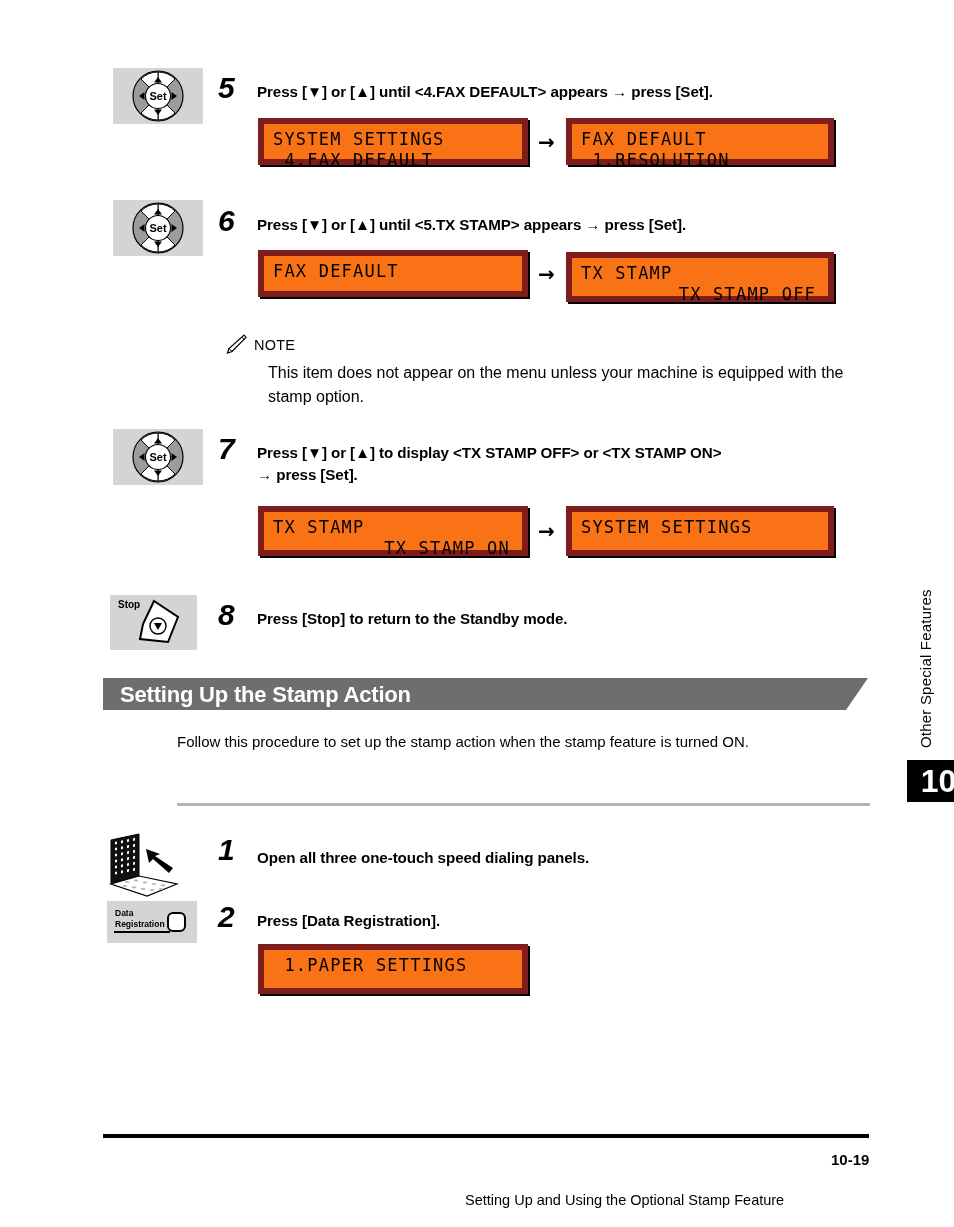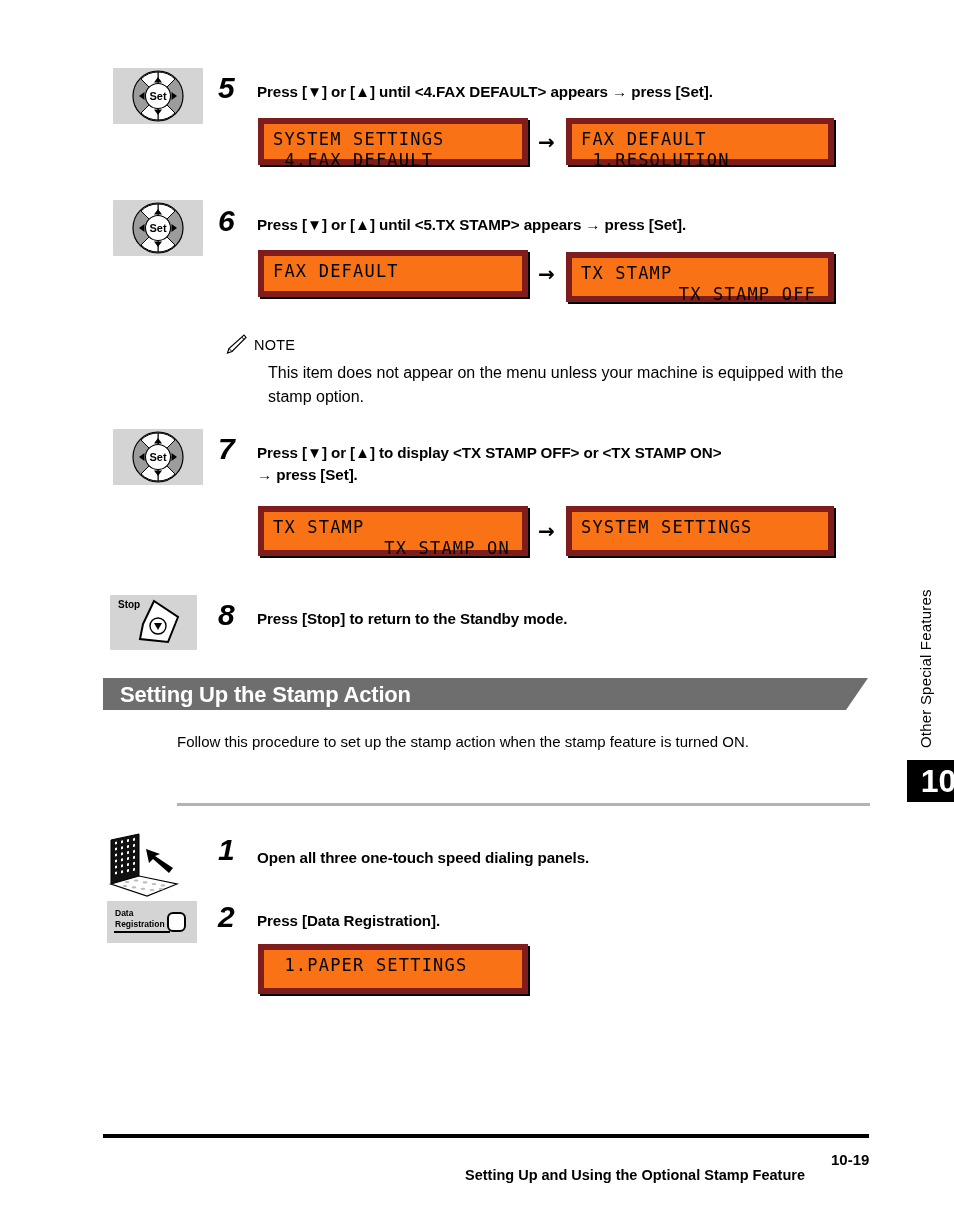--- a/index.html
+++ b/index.html
@@ -405,14 +405,14 @@
 <div class="step-text" style="left:257px; top:910px; width:640px;">Press [Data Registration].</div>
 
 <div class="lcd" style="left:258px; top:944px; width:270px; height:50px;">
   <div class="l2"> 1.PAPER SETTINGS</div>
 </div>
 
 <div class="side-vtext" style="left:917px; top:748px;">Other Special Features</div>
 <div class="side-tab" style="left:891px; top:760px; width:63px; height:42px;">10</div>
 
 <div class="footer-rule" style="left:103px; top:1134px; width:766px; height:4px;"></div>
-<div class="footer-text" style="left:465px; top:1167px;font-weight:bold;">Setting Up and Using the Optional Stamp Feature</div>
+<div class="footer-text" style="left:465px; top:1192px;">Setting Up and Using the Optional Stamp Feature</div>
 <div class="footer-page" style="left:831px; top:1151px;">10-19</div>
 
 </body></html>

